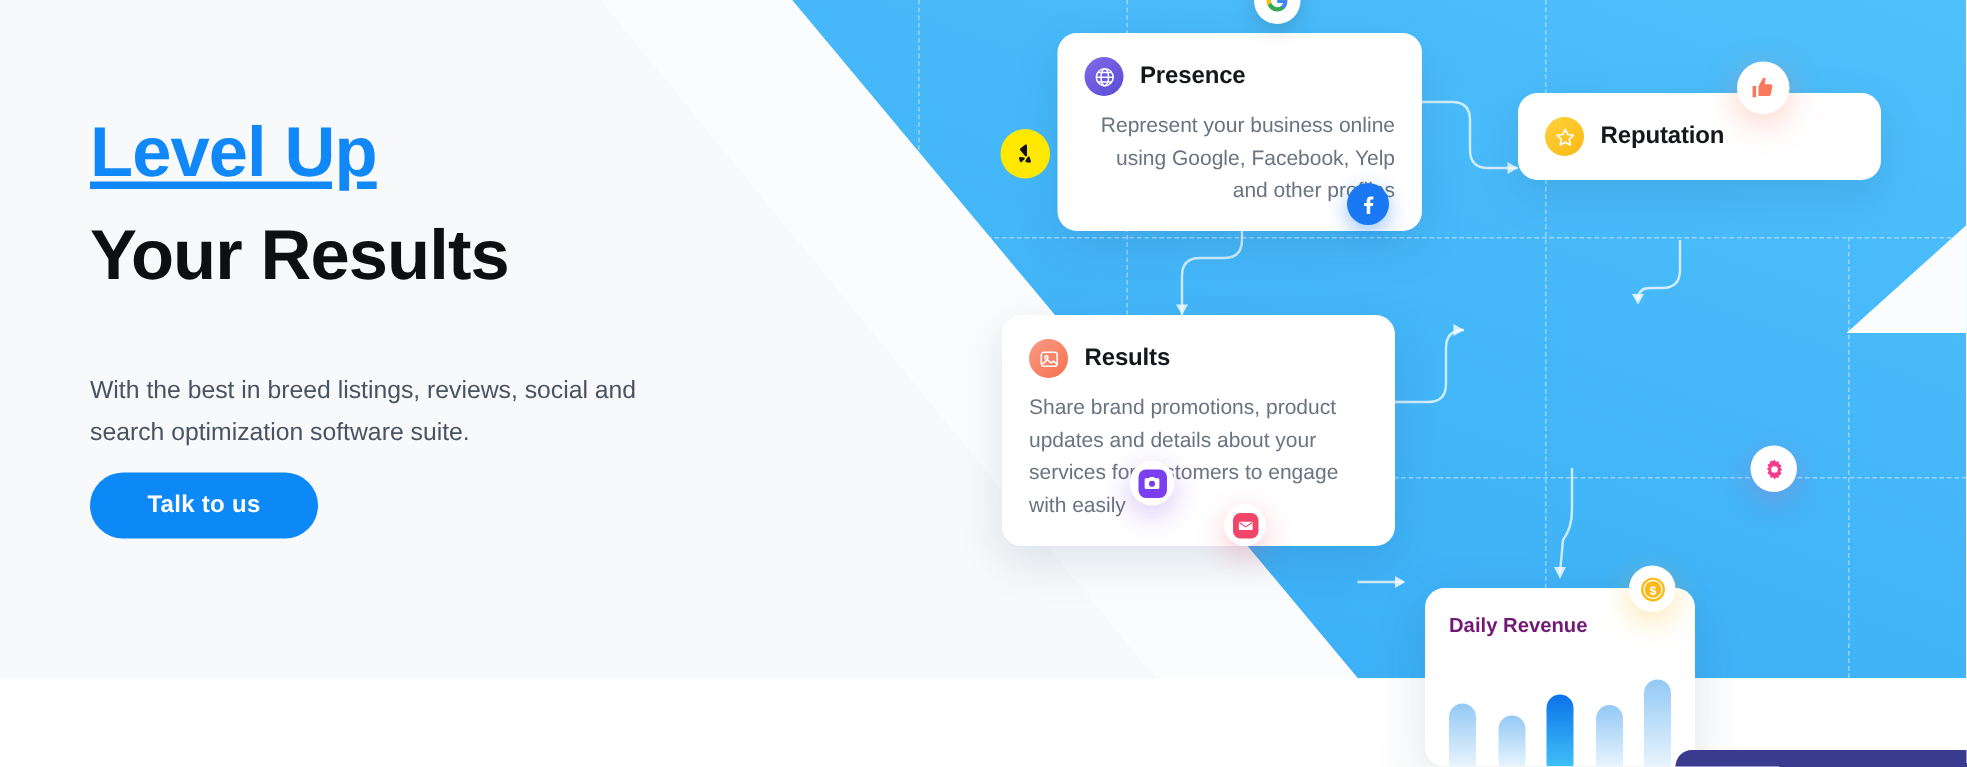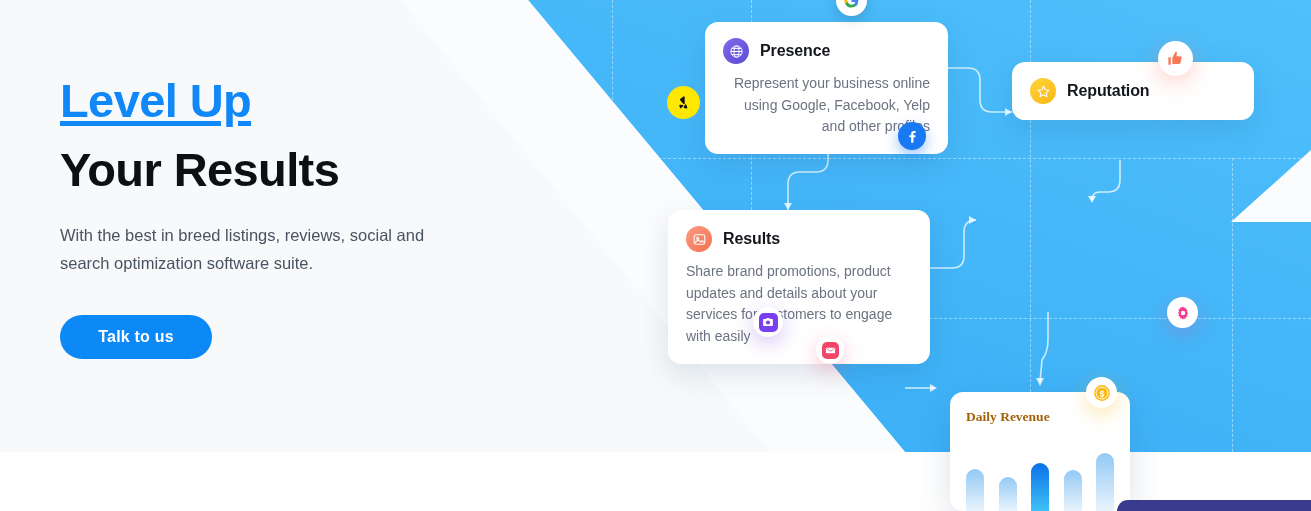--- a/index.html
+++ b/index.html
@@ -54,21 +54,21 @@
 
   
   .copy { position:absolute; left:60px; top:70px; width:440px; }
   .headline { font-size:47px; line-height:1.34; font-weight:bold; letter-spacing:-0.6px; }
   .headline .lvl {
     color:#1188f7; text-decoration:underline; text-underline-offset:4px;
     text-decoration-thickness:5px; display:inline-block;
   }
   .headline .res { color:#0d0f12; display:block; margin-top:6px; }
   .subcopy {
-    margin-top:20px; font-size:16.5px; line-height:1.68; color:#4a5361;
+    margin-top:45px; font-size:16.5px; line-height:1.68; color:#4a5361;
     max-width:400px;
   }
   .cta {
     position:absolute; left:60px; top:315px;
     width:152px; height:44px; border-radius:28px;
     background:#0d88f7; border:none; color:#fff;
     font-size:16px; font-weight:bold; font-family:"Liberation Sans", sans-serif;
     cursor:pointer; letter-spacing:.2px;
   }
 
@@ -97,21 +97,21 @@
   .ico-content    { background:linear-gradient(140deg,#fb9b84,#f4714f); }
   .ico-automation { background:linear-gradient(140deg,#c16ae8,#9a3fd6); }
 
   
   #card-revenue {
     position:absolute; left:950px; top:392px; width:180px; height:119px;
     background:#fff; border-radius:13px;
     box-shadow:0 10px 34px rgba(22,60,110,.15);
     padding:17px 16px 0 16px; overflow:hidden;
   }
-  .rev-title { font-size:13.5px; font-weight:bold; color:#a16207;font-family:Liberation Serif, serif; }
+  .rev-title { font-size:13.5px; font-weight:bold; color:#701a75; }
   .rev-chart {
     position:absolute; left:16px; right:16px; bottom:0; top:46px;
     display:flex; align-items:flex-end; justify-content:space-between;
   }
   .bar { width:18px; border-radius:9px 9px 0 0; }
   .bar.light { background:linear-gradient(180deg,#93c9f5 0%,#e8f4fd 100%); }
   .bar.dark  { background:linear-gradient(180deg,#0b72e8 0%,#3fc0f7 100%); }
 
   
   .badge { position:absolute; display:flex; align-items:center; justify-content:center; }

